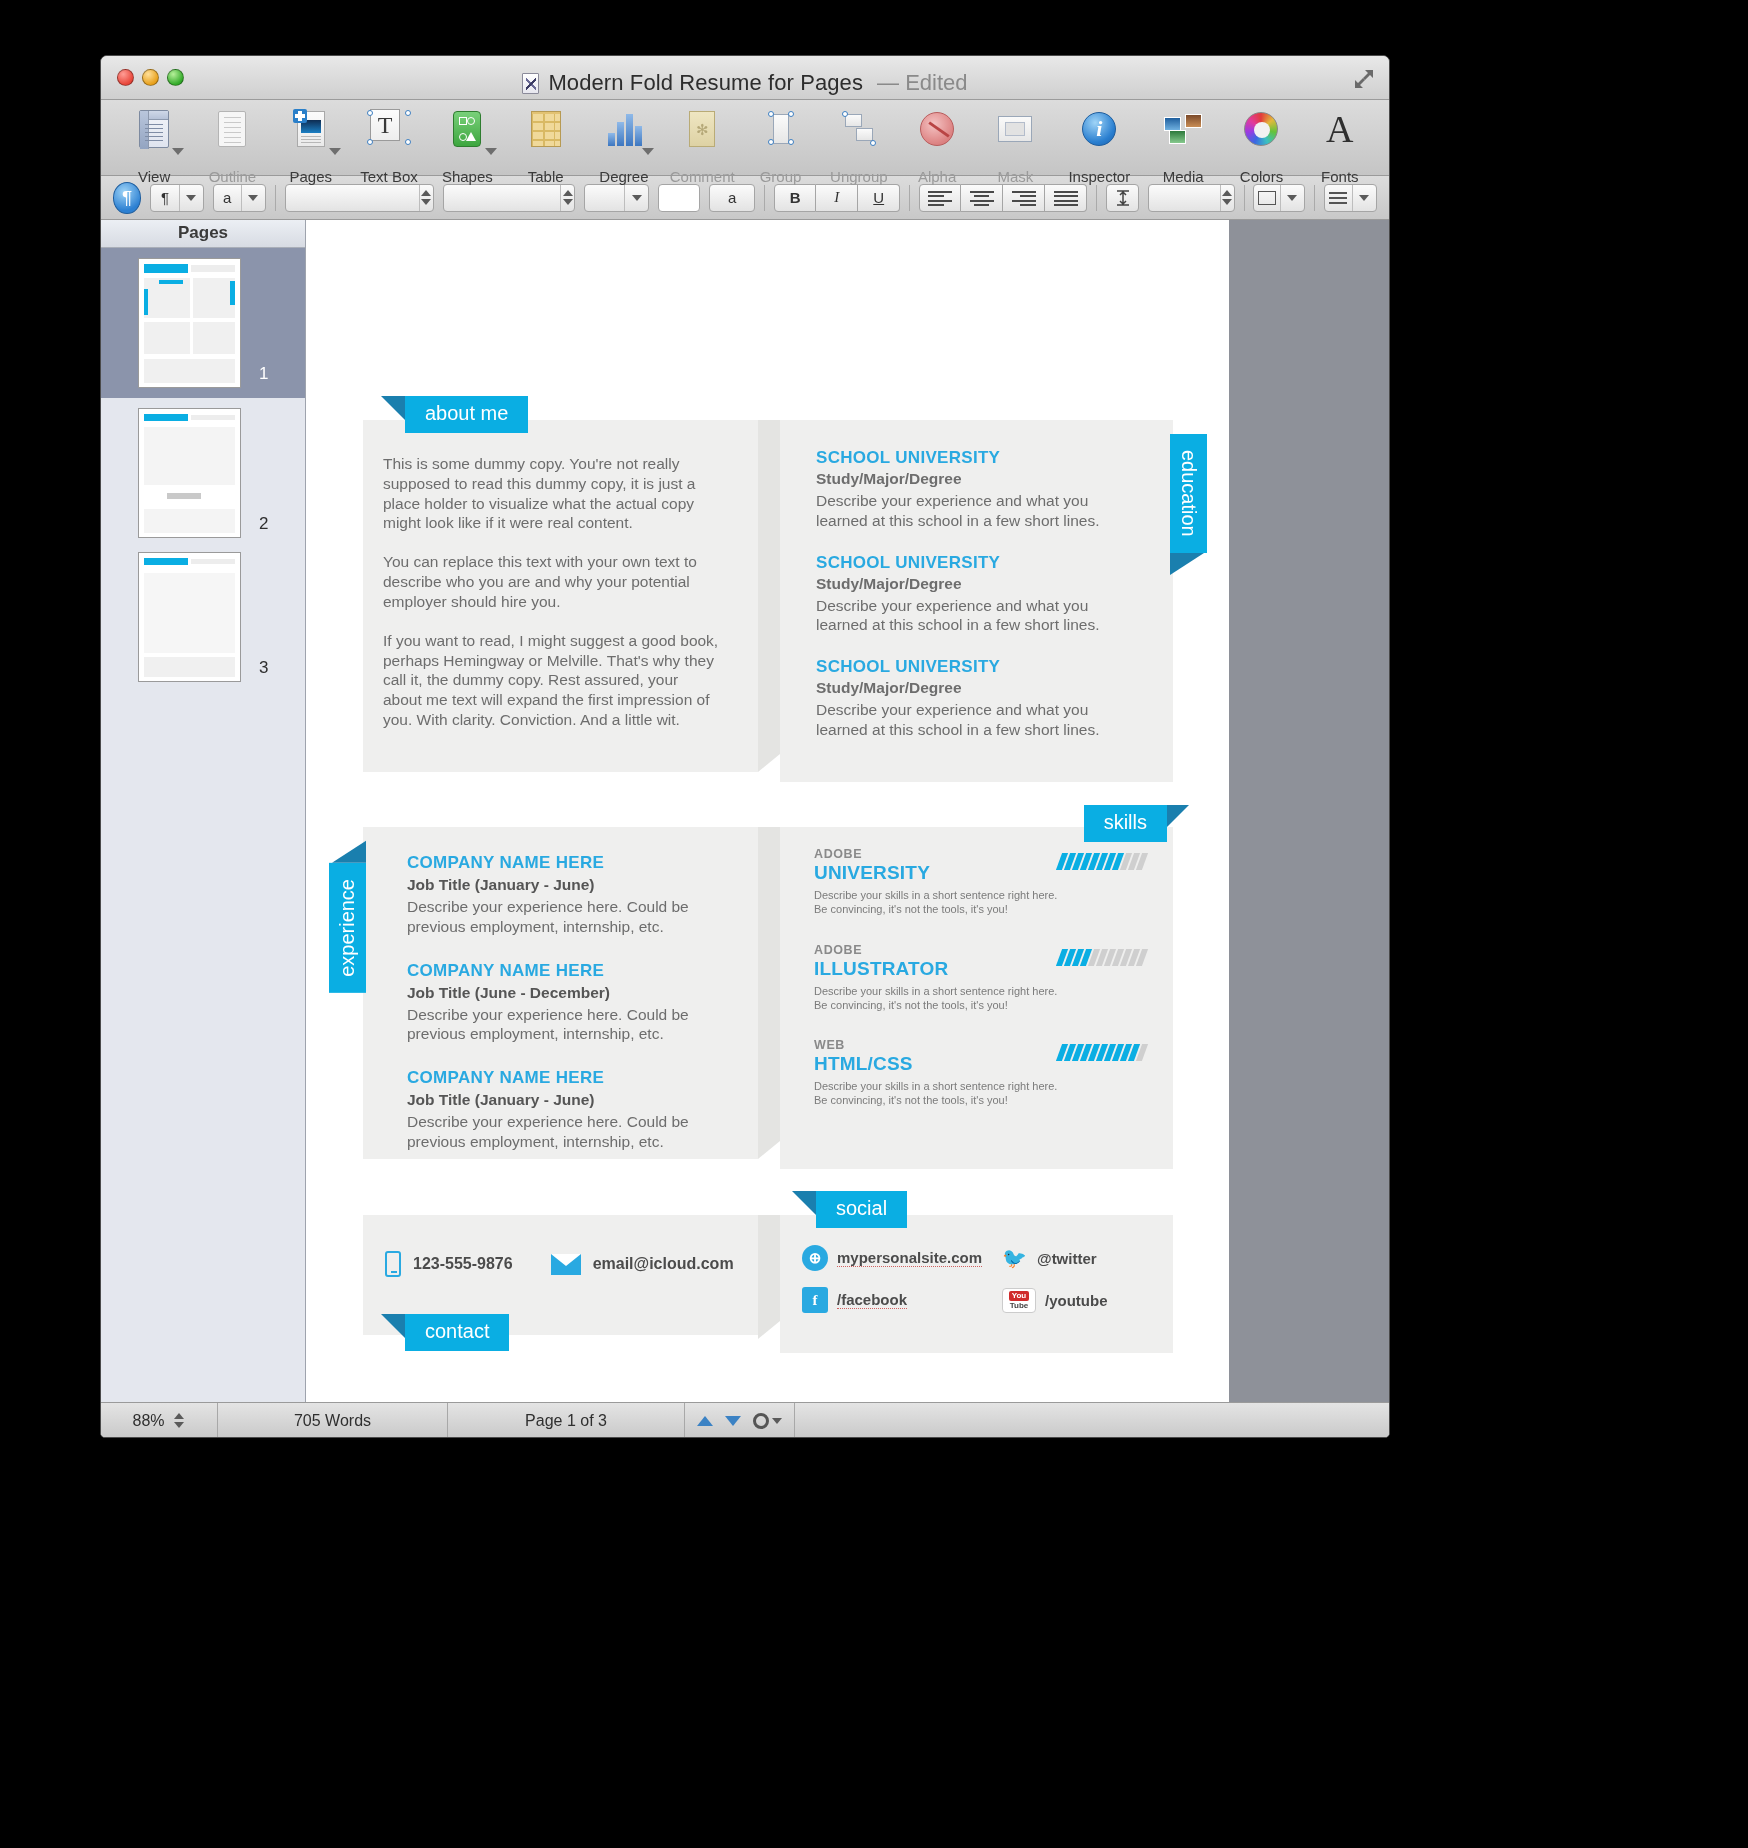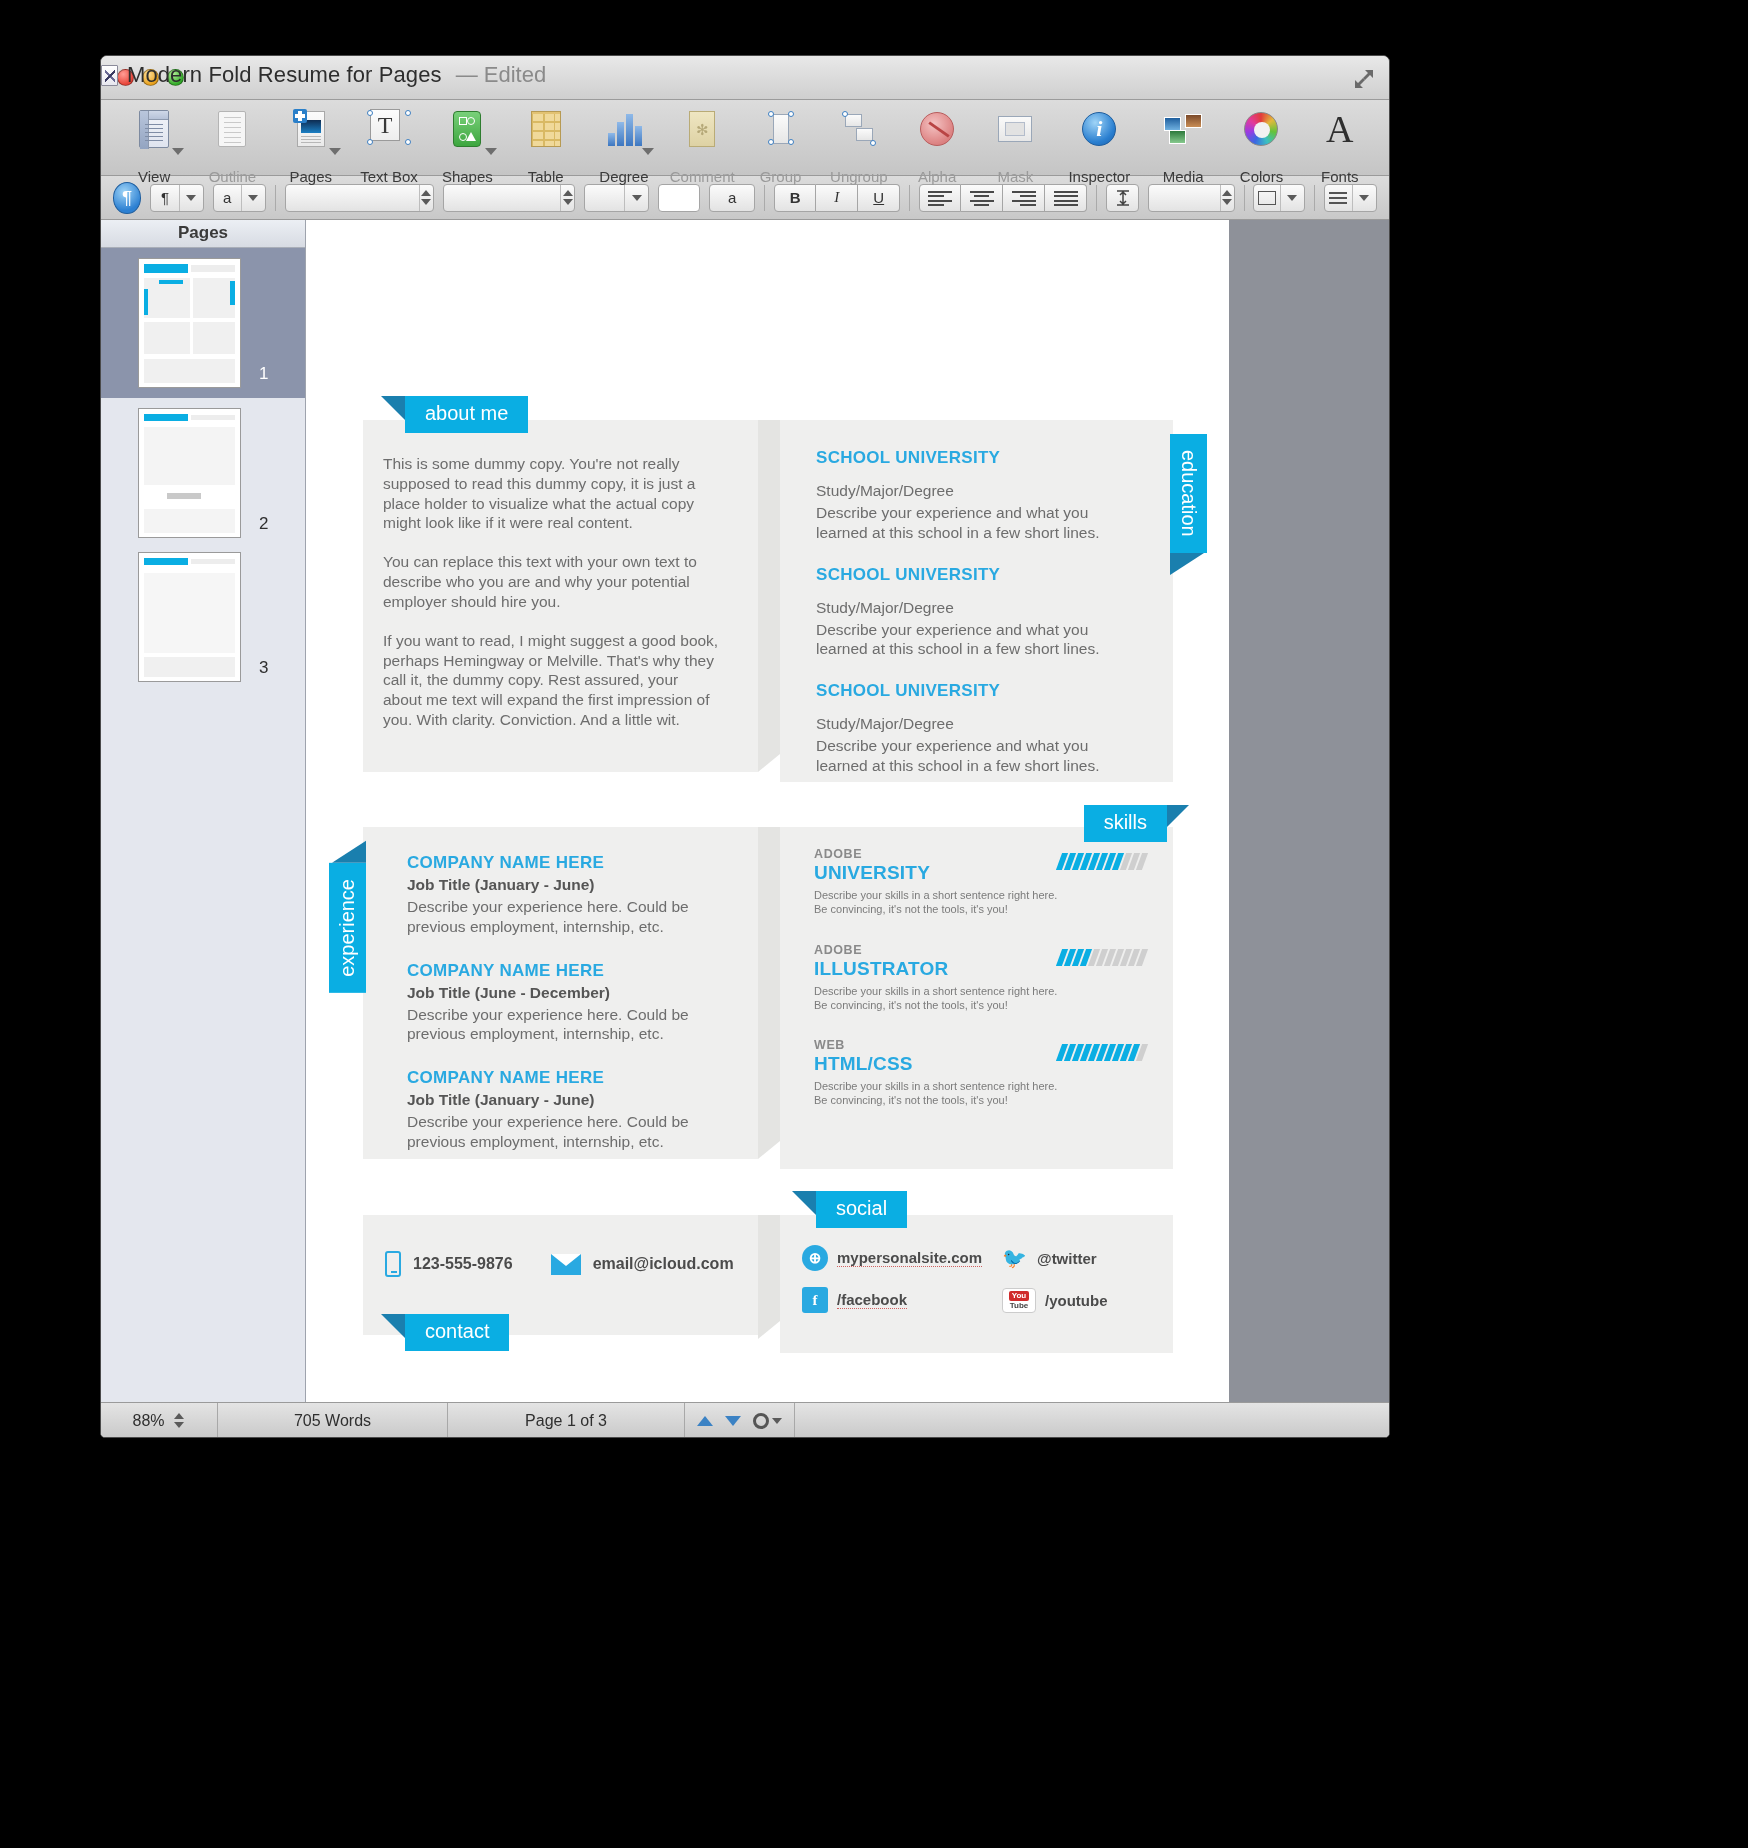--- a/index.html
+++ b/index.html
@@ -18,21 +18,21 @@
   .titlebar {
     height:44px; position:relative;
     background:linear-gradient(#e8e8e8,#cfcfcf);
     border-bottom:1px solid #9b9b9b;
   }
   .traffic { position:absolute; left:16px; top:13px; display:flex; gap:8px; }
   .tl { width:17px; height:17px; border-radius:50%; border:1px solid rgba(0,0,0,.35); }
   .tl.r { background:radial-gradient(circle at 35% 28%, #ff9d95, #e8463a 70%); }
   .tl.y { background:radial-gradient(circle at 35% 28%, #ffe09a, #e8a11d 70%); }
   .tl.g { background:radial-gradient(circle at 35% 28%, #b6f09a, #34ab2a 70%); }
-  .title-wrap { position:absolute; left:0; right:0; top:6px; white-space:nowrap; }
+  .title-wrap { position:absolute; left:0; right:0; top:14px; text-align:center; white-space:nowrap; }
   .doc-icon {
     display:inline-block; width:17px; height:21px; vertical-align:-4px; margin-right:9px;
     background:linear-gradient(#ffffff,#e7e7ef); border:1px solid #8b8b9a; border-radius:1px;
     position:relative;
   }
   .doc-icon:after{
     content:""; position:absolute; left:3px; top:3px; width:10px; height:14px;
     background:linear-gradient(135deg,transparent 44%,#3b3b63 44%,#3b3b63 56%,transparent 56%),
                linear-gradient(45deg,transparent 44%,#6a6a95 44%,#6a6a95 56%,transparent 56%);
   }
@@ -175,21 +175,21 @@
   .notch{ position:absolute; right:-22px; top:0; width:22px; bottom:18px; background:#e4e4e2; }
   .notch:after{ content:""; position:absolute; left:0; bottom:-18px; border-bottom:18px solid transparent; border-left:22px solid #e4e4e2;}
 
   .p{ color:#6d6d6d; font-size:15.5px; line-height:1.28; }
   .about-body{ padding:34px 38px 30px 20px; }
   .about-body p + p{ margin-top:19px; }
 
   .edu-body{ padding:28px 30px 30px 36px; }
   .edu-item{ margin-bottom:22px; }
   .edu-item h4{ color:#29a9e1; font-size:17px; font-weight:bold; letter-spacing:.3px; }
-  .edu-item h5{ color:#6d6d6d; font-size:15.5px; font-weight:normal; margin-top:14px; }
+  .edu-item h5{ color:#6d6d6d; font-size:15.5px; font-weight:bold; margin-top:2px; }
   .edu-item p{ color:#6d6d6d; font-size:15.5px; line-height:1.28; margin-top:3px; }
 
   .vtab{ position:absolute; background:#0aaee3; color:#fff; writing-mode:vertical-rl;
          font-size:20px; padding:16px 7px; text-align:center; }
   .vtab.right{ right:-34px; top:14px; }
   .vtab.right:after{ content:""; position:absolute; left:-0px; bottom:-22px; width:0;height:0;
          border-left:34px solid #1a7fae; border-bottom:22px solid transparent; }
   .vtab.left{ left:-34px; top:36px; transform:rotate(180deg); }
   .vtab.left:after{ content:""; position:absolute; left:0; bottom:-22px; width:0;height:0;
          border-left:34px solid #1a7fae; border-bottom:22px solid transparent; }

